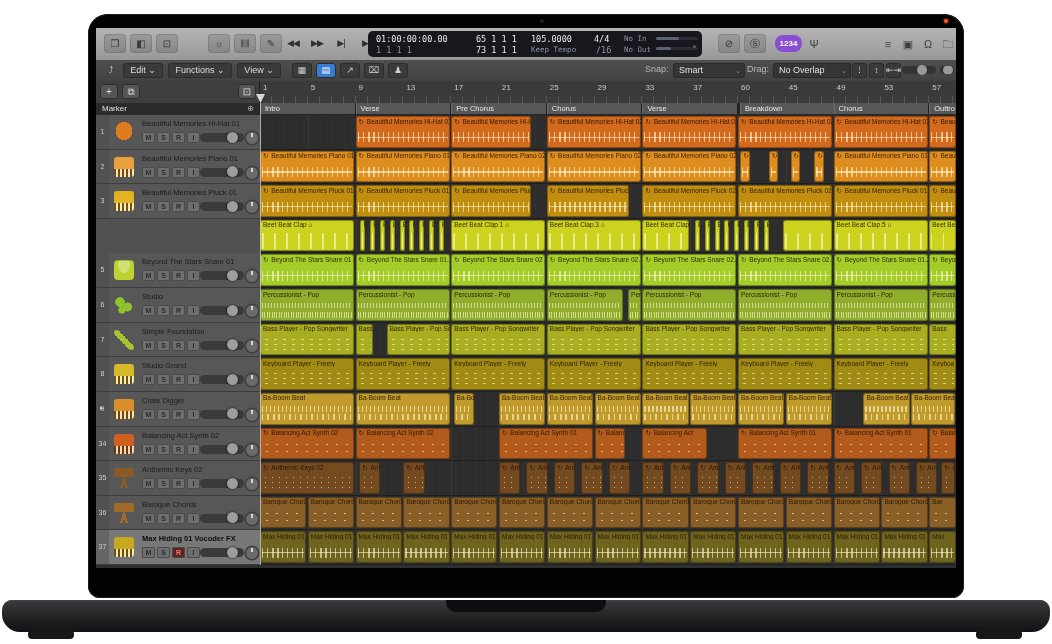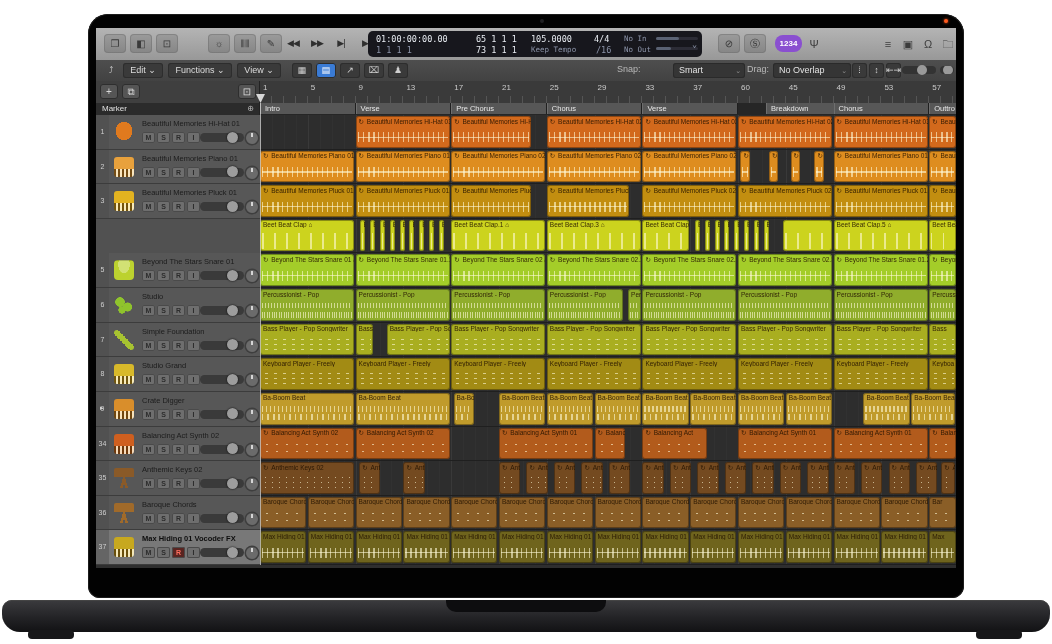--- a/index.html
+++ b/index.html
@@ -159,21 +159,21 @@
           <div class="menu" style="left: 72px; width: 64px;">Functions ⌄</div>
           <div class="menu" style="left: 141px; width: 44px;">View ⌄</div>
         </div>
       <div id="tb2-icons">
           <div class="mico" style="left: 196px;">▦</div>
           <div class="mico on" style="left: 220px;">▤</div>
           <div class="mico" style="left: 244px;">↗</div>
           <div class="mico" style="left: 268px;">⌧</div>
           <div class="mico" style="left: 292px;">♟</div>
         </div>
-      <span class="poplab" style="left:521px">Snap:</span>
+      <span class="poplab" style="left:549px">Snap:</span>
       <div class="popup" style="left:577px;width:66px"><span>Smart</span><span class="ch">⌄</span></div>
       <span class="poplab" style="left:651px">Drag:</span>
       <div class="popup" style="left:677px;width:72px"><span>No Overlap</span><span class="ch">⌄</span></div>
       <div id="tb2-zoombtns">
           <div class="mico" style="left: 756px; width: 15px;">⦙</div>
           <div class="mico" style="left: 773px; width: 15px;">↕</div>
           <div class="mico" style="left: 790px; width: 15px;">⇤⇥</div>
         </div>
       <div class="zslider" style="left:806px">
           <i></i>
@@ -209,21 +209,21 @@
         <div class="rnum" style="left: 576.6px;">49</div>
         <div class="rnum" style="left: 624.4px;">53</div>
         <div class="rnum" style="left: 672.2px;">57</div>
       </div>
     <div class="mlane" id="mlane">
         <div class="mseg" style="left: 0px; width: 95.6px;">Intro</div>
         <div class="mseg" style="left: 95.6px; width: 95.6px;">Verse</div>
         <div class="mseg" style="left: 191.2px; width: 95.6px;">Pre Chorus</div>
         <div class="mseg" style="left: 286.8px; width: 95.6px;">Chorus</div>
         <div class="mseg" style="left: 382.4px; width: 95.6px;">Verse</div>
-        <div class="mseg" style="left: 506px; width: 95.6px;">Breakdown</div>
+        <div class="mseg" style="left: 480px; width: 95.6px;">Breakdown</div>
         <div class="mseg" style="left: 573.6px; width: 95.6px;">Chorus</div>
         <div class="mseg" style="left: 669.2px; width: 30.8px;">Outtro</div>
       </div>
     <div class="playhead-handle"></div>
     <div class="playhead-line"></div>
     <div class="dividerV"></div>
 
     <div class="tpanel" id="tpanel">
         <div class="trow" style="top: 0px;">
           <div class="tnum">1</div>

